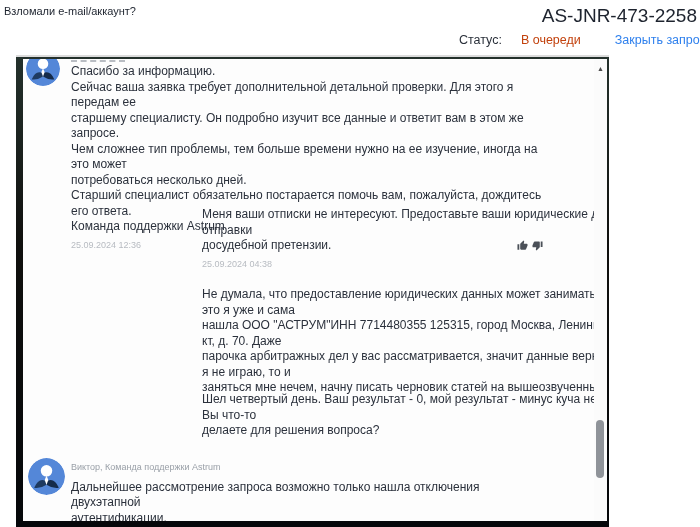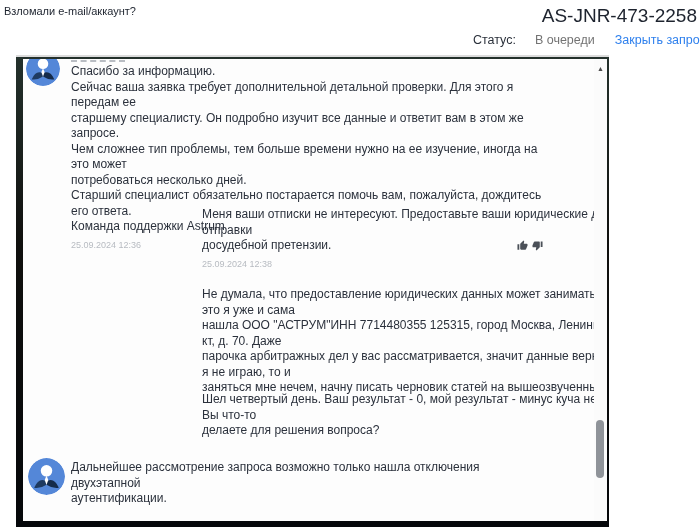--- a/index.html
+++ b/index.html
@@ -4,21 +4,21 @@
 <style>
   html,body{margin:0;padding:0;background:#fff;}
   body{width:700px;height:527px;overflow:hidden;position:relative;
        font-family:"Liberation Sans", sans-serif;color:#242a33;}
   
   .page-title{position:absolute;left:4px;top:5px;font-size:11px;color:#1d232e;}
   .ticket-id{position:absolute;right:3px;top:5px;font-size:19px;color:#1d232e;}
   .status-row{position:absolute;top:33px;right:-6px;display:flex;align-items:center;
               font-size:12.5px;white-space:nowrap;}
   .status-label{color:#2a303a;margin-right:19px;}
-  .status-value{color:#737373;margin-right:20px;}
+  .status-value{color:#c2410c;margin-right:34px;}
   .close-link{color:#2F80ED;cursor:pointer;text-decoration:none;}
   
   .chat-frame{position:absolute;left:16px;top:57px;width:593px;height:470px;
               background:linear-gradient(180deg,#24312c 0%,#10100e 40%,#05070a 100%);
               box-shadow:0 -2px 0 #dcdcdc;}
   .chat-content{position:absolute;left:7px;top:2px;right:2px;bottom:6px;background:#fdfdfd;
                 overflow:hidden;}
   
   .scrollbar{position:absolute;top:0;right:0;width:13px;height:100%;background:#fbfbfb;}
   .scroll-up{position:absolute;top:4px;left:0;width:13px;height:12px;text-align:center;
@@ -90,21 +90,21 @@
               <path d="M1 21h4V9H1v12zM23 10c0-1.1-.9-2-2-2h-6.3l.95-4.57.03-.32c0-.41-.17-.79-.44-1.06L14.17 1 7.59 7.59C7.22 7.95 7 8.45 7 9v10c0 1.1.9 2 2 2h9c.83 0 1.54-.5 1.84-1.22l3.02-7.05c.09-.23.14-.47.14-.73v-2z"></path>
             </svg>
         </span>
       </div>
     </div>
 
     <div class="msg msg-user m2">
       <div class="text">Меня ваши отписки не интересуют. Предоставьте ваши юридические данные для отправки
 досудебной претензии.</div>
       <div class="footer">
-          <span class="timestamp">25.09.2024 12:38</span>
+          <span class="timestamp">25.09.2024 04:38</span>
         </div>
     </div>
     <div class="avatar av-user av-u2">
       <svg width="30" height="30" viewBox="0 0 30 30">
         <circle cx="15" cy="15" r="15" fill="#33373d"></circle>
         <circle cx="15" cy="11" r="4.6" fill="#ffffff"></circle>
         <path d="M6.5 24.5 Q15 15.5 23.5 24.5 Q19 28.5 15 28.5 Q11 28.5 6.5 24.5 Z" fill="#ffffff"></path>
       </svg>
     </div>
 
@@ -137,20 +137,21 @@
     <div class="avatar av-support-bottom">
       <svg width="37" height="37" viewBox="0 0 36 36">
         <circle cx="18" cy="18" r="18" fill="#5487d8"></circle>
         <circle cx="18" cy="12.5" r="5.6" fill="#ffffff"></circle>
         <path d="M18 17 L14.5 26 L21.5 26 Z" fill="#ffffff"></path>
         <path d="M6 29 Q10 19.5 16.4 21.8 L18 26 Q12 30 6 29 Z" fill="#1e3a60"></path>
         <path d="M30 29 Q26 19.5 19.6 21.8 L18 26 Q24 30 30 29 Z" fill="#152b4a"></path>
       </svg>
     </div>
     <div class="msg msg-support m5">
+      <div class="sender-name">Виктор, Команда поддержки Astrum</div>
       <div class="text">Дальнейшее рассмотрение запроса возможно только нашла отключения двухэтапной
 аутентификации.</div>
 
     </div>
 
     <div class="scrollbar">
       <div class="scroll-up">▲</div>
       <div class="scroll-thumb"></div>
     </div>
 

